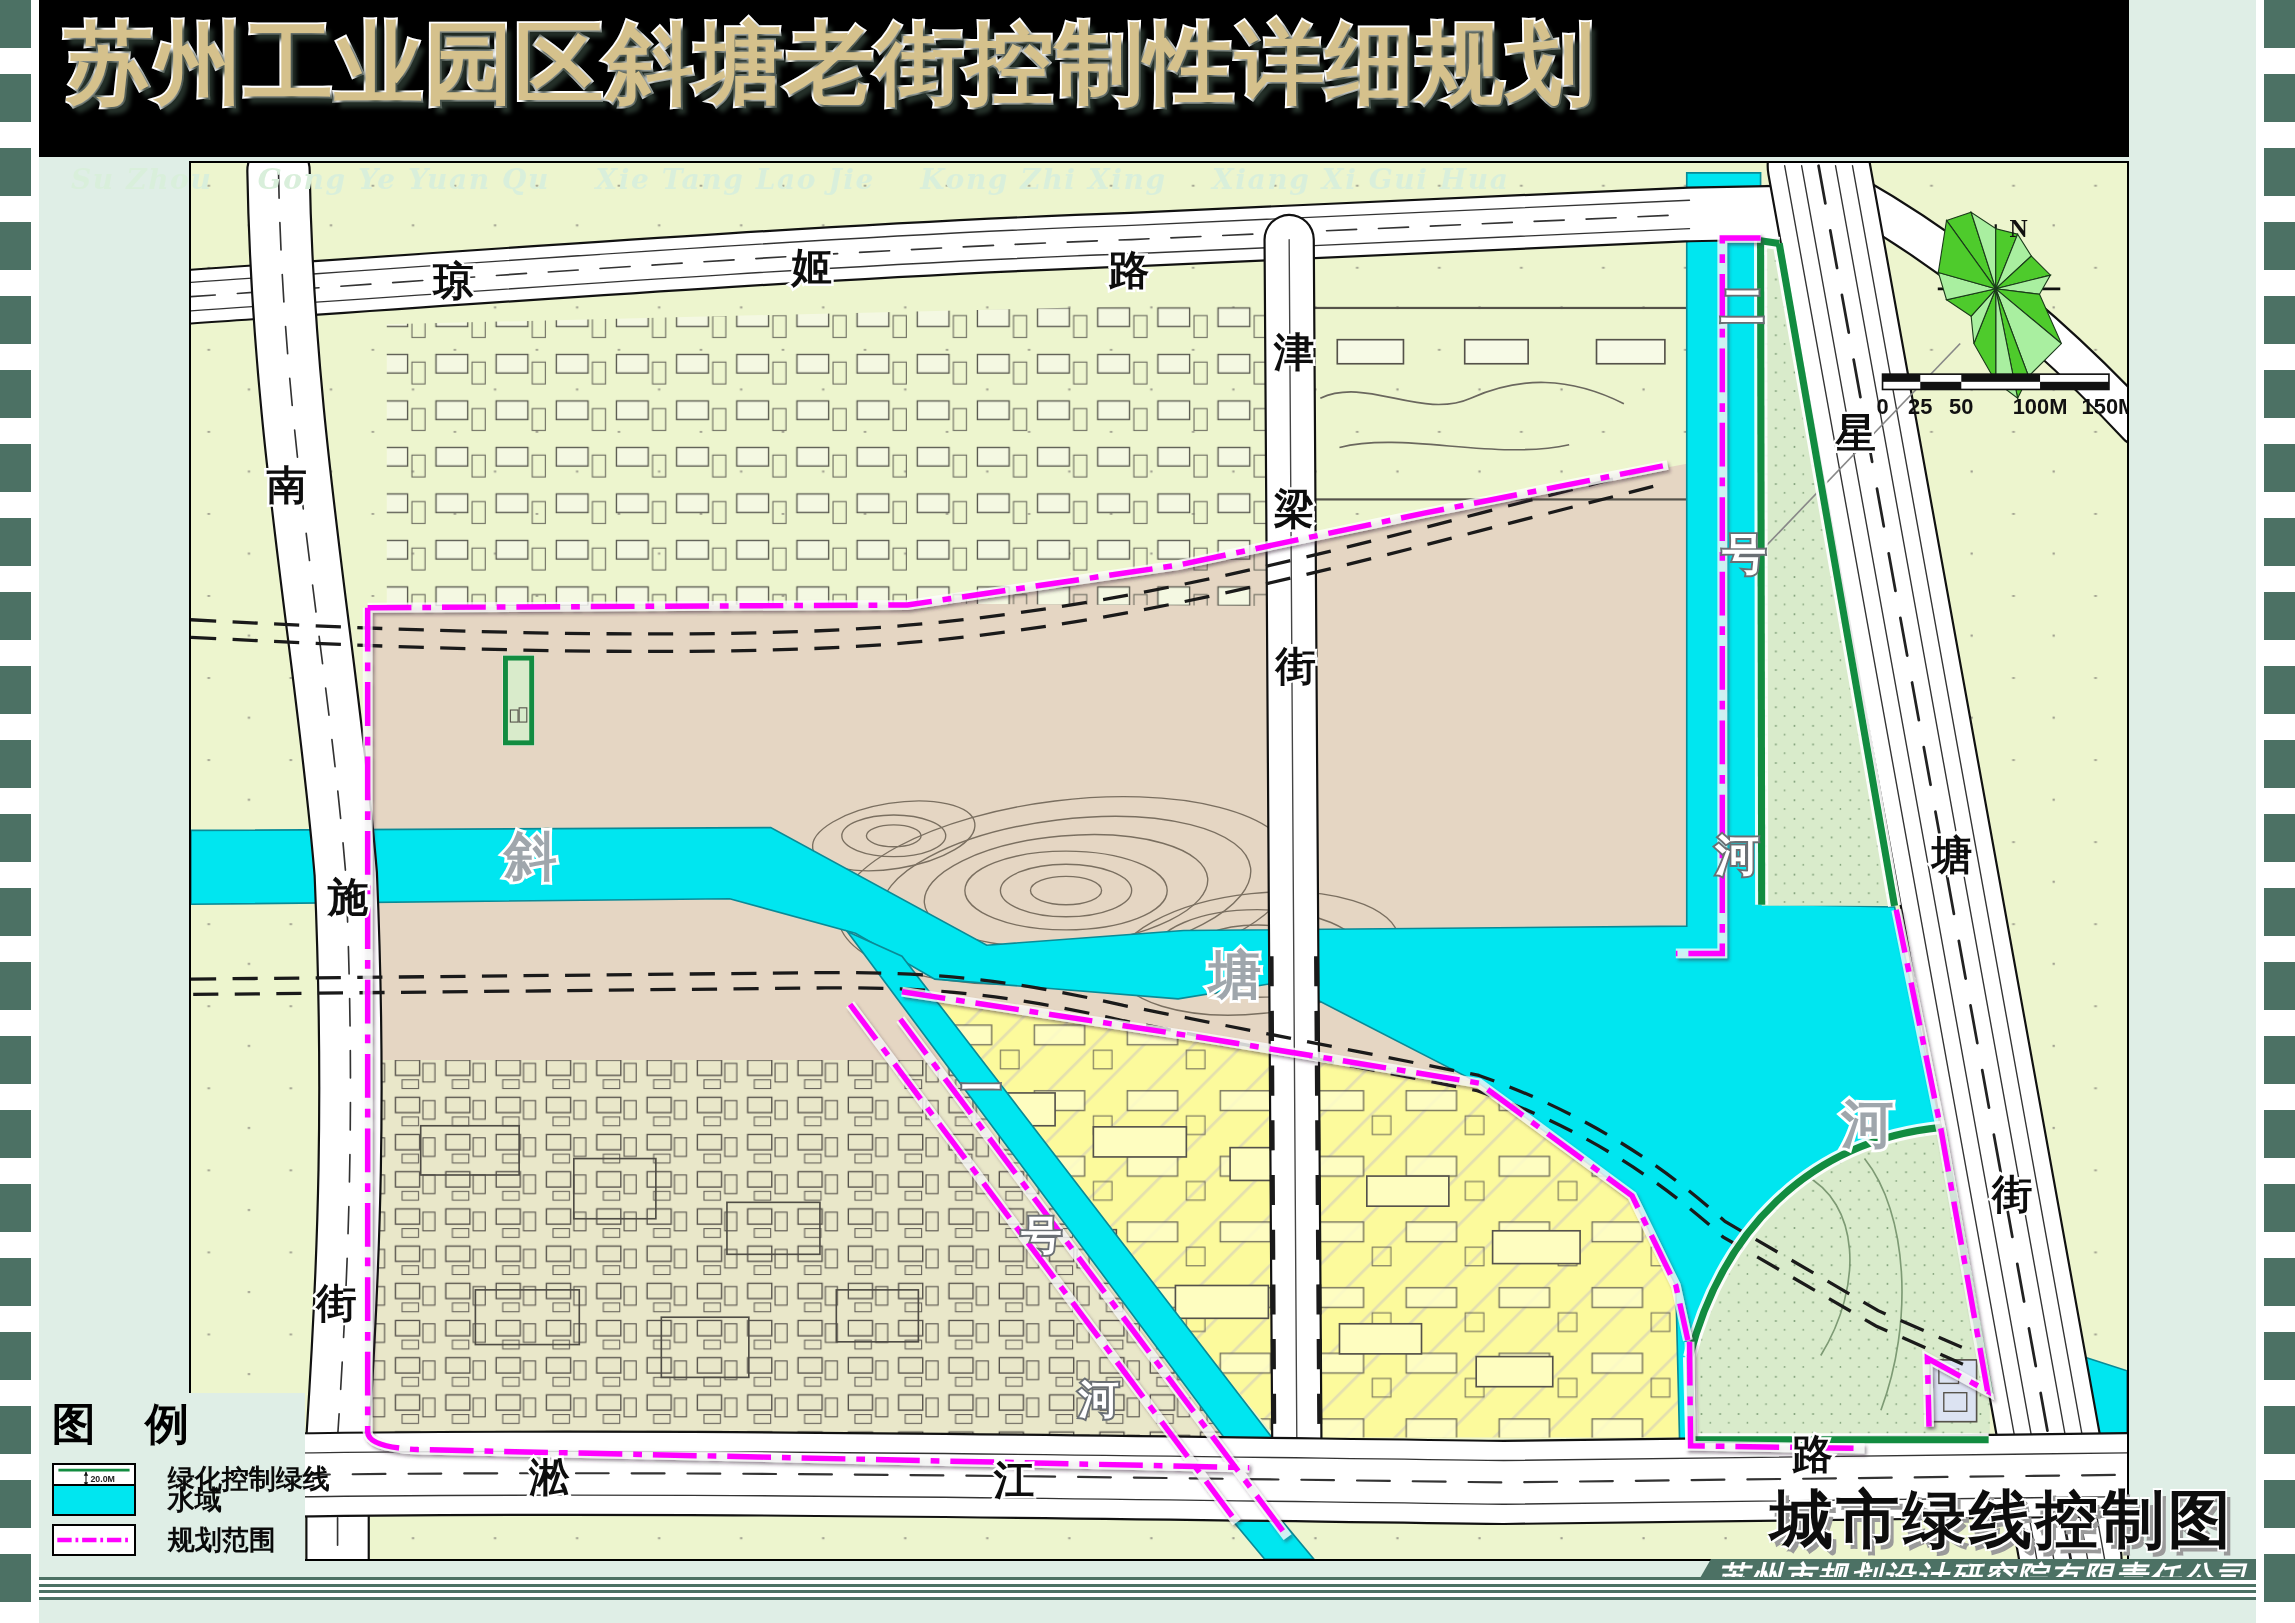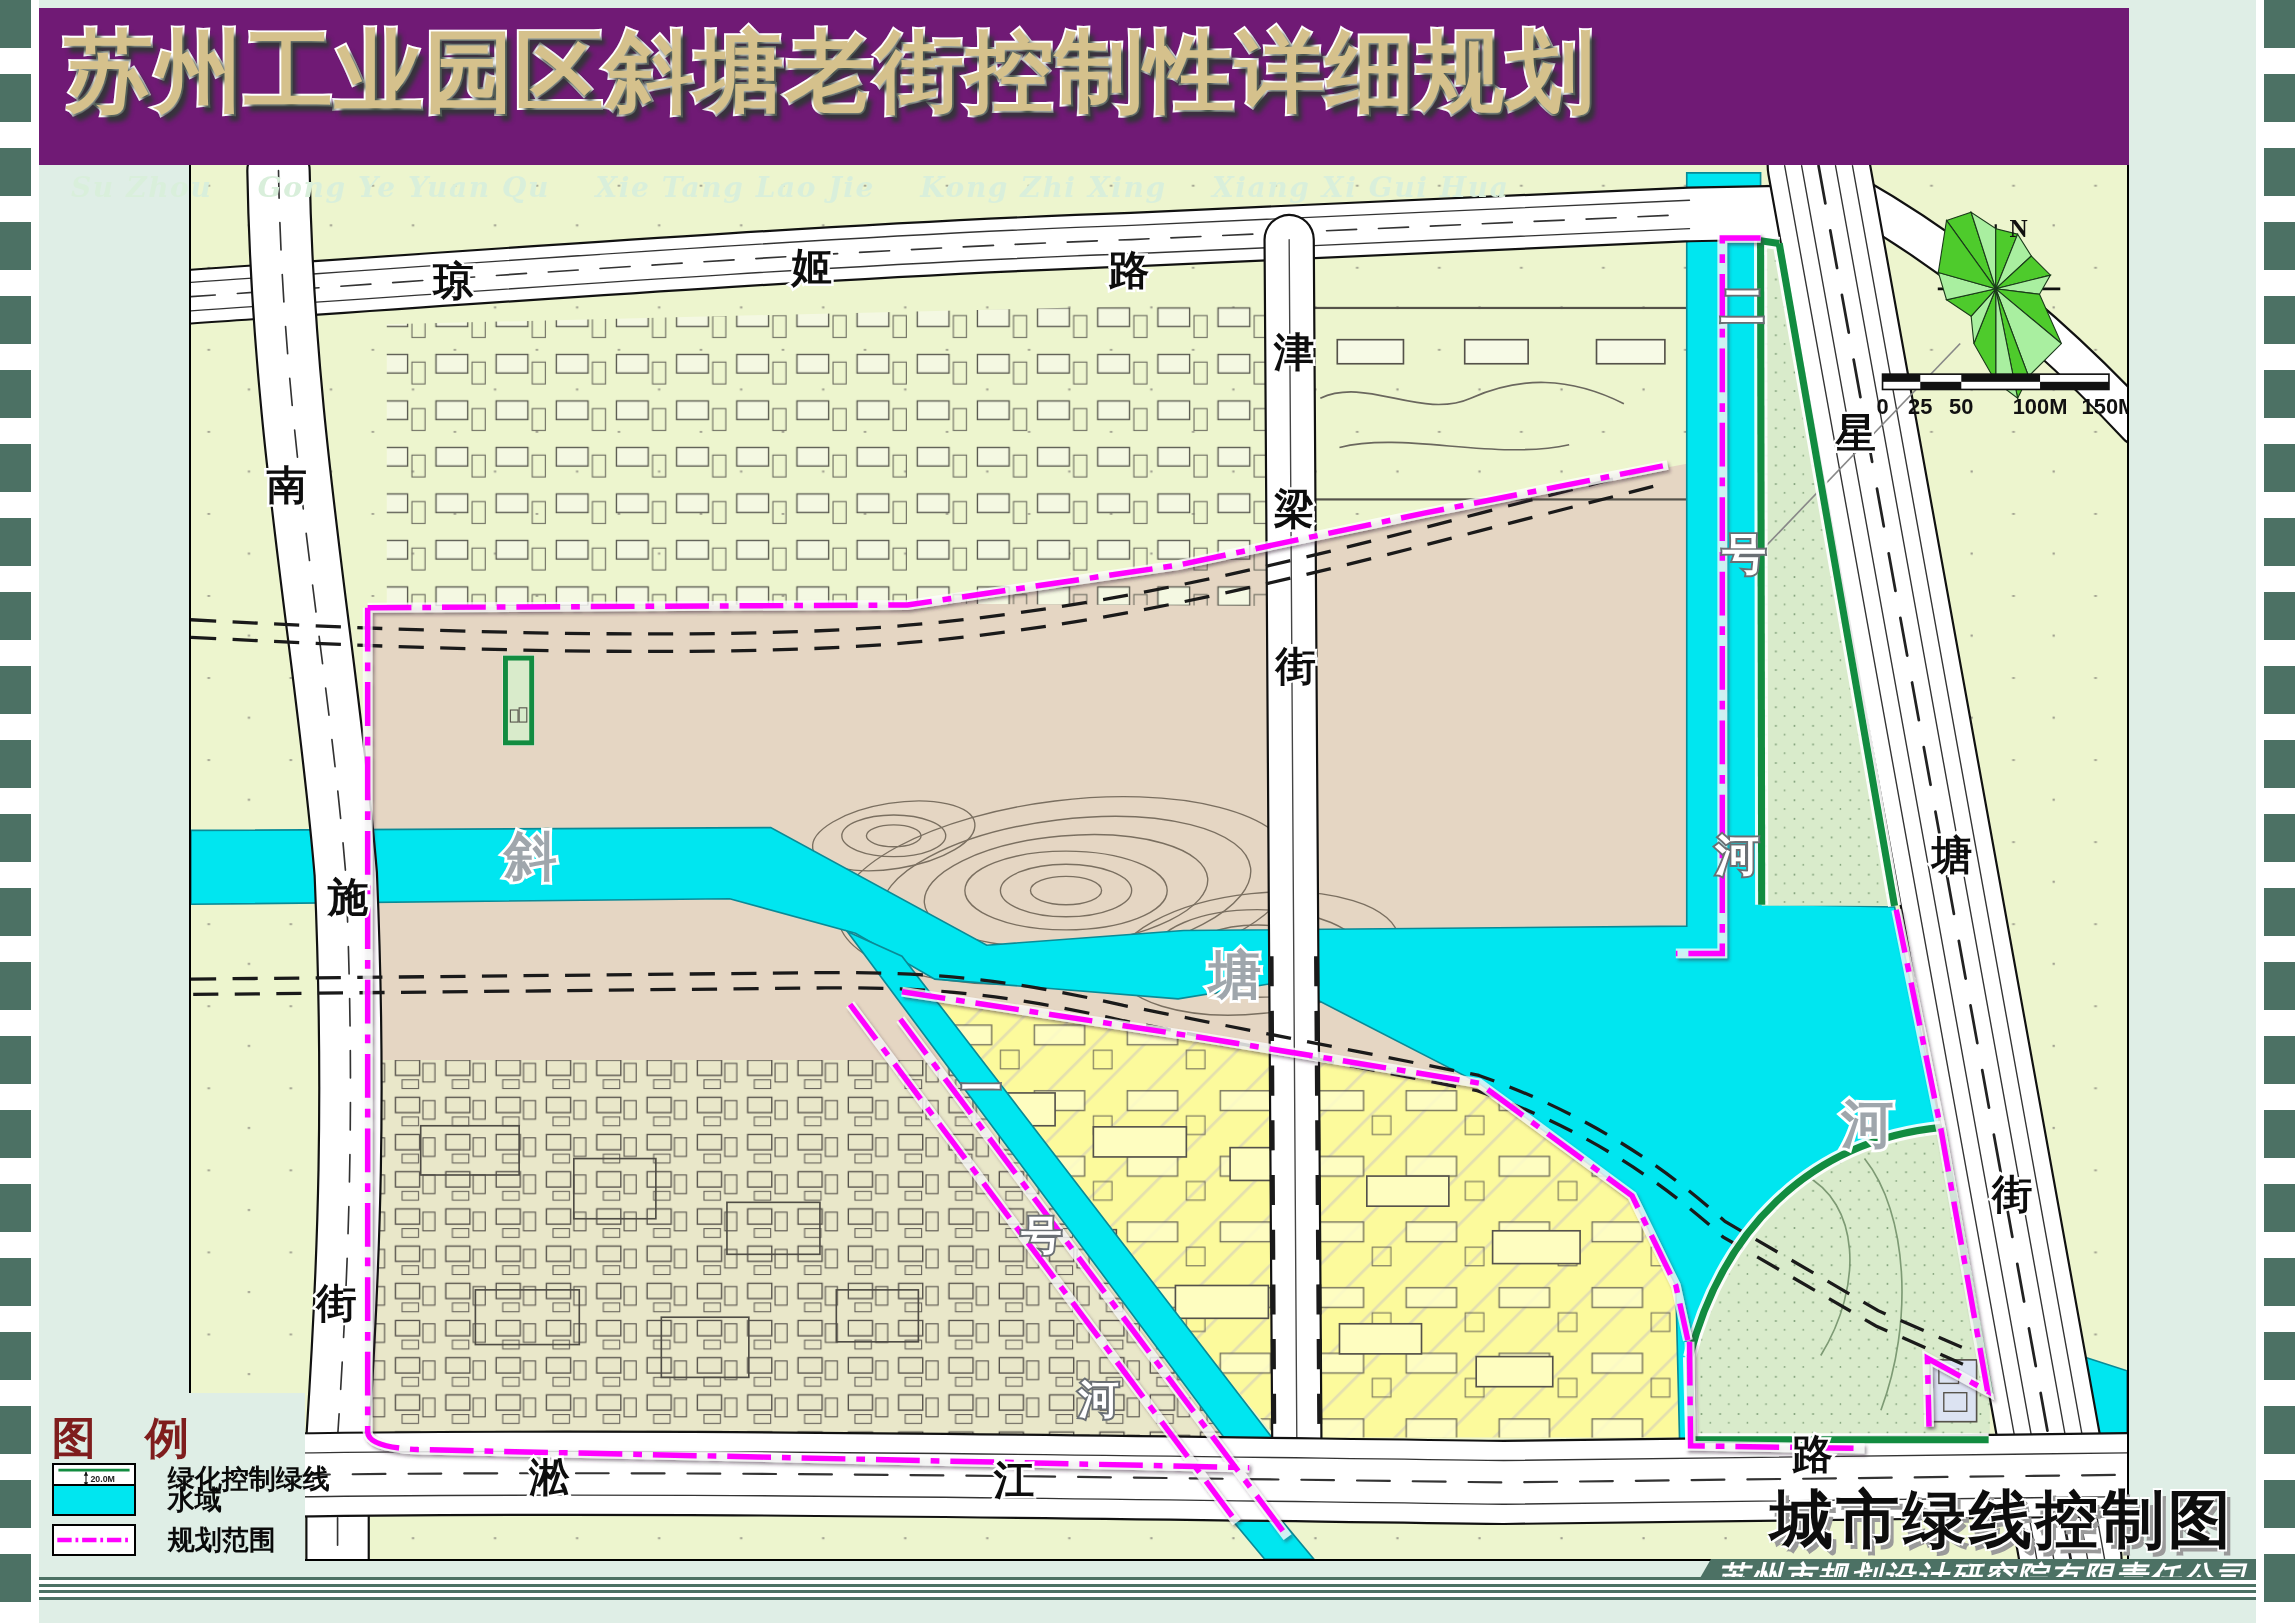--- a/index.html
+++ b/index.html
@@ -6,22 +6,22 @@
   body{
     position:relative;width:2295px;height:1623px;overflow:hidden;
     background:#DFEEE6;font-family:"Liberation Sans",sans-serif;
   }
   .film-strip{
     position:absolute;top:0;bottom:0;width:31px;z-index:9;
     background:repeating-linear-gradient(180deg,#4C7164 0 48px,#ffffff 48px 74px);
   }
   .gutter{position:absolute;top:0;bottom:0;width:7.7px;background:#ffffff;z-index:9;}
   .header{
-    position:absolute;left:34px;top:8px;width:2095px;height:157px;
-    background:#701a75;z-index:2;
+    position:absolute;left:34px;top:0;width:2095px;height:157px;
+    background:#000000;z-index:2;
   }
   .header-title{
     position:absolute;left:30px;top:4.4px;white-space:nowrap;
     font-size:89px;font-weight:bold;letter-spacing:1.1px;
     color:#D5C18C;
     -webkit-text-stroke:3.8px #ffffff;paint-order:stroke fill;
     text-shadow:5.5px 6.6px 4.4px rgba(42,56,48,0.85);
   }
   .header-pinyin{
     position:absolute;left:37px;top:119px;white-space:pre;
@@ -31,22 +31,22 @@
   .map-frame{
     position:absolute;left:189px;top:161px;width:1940px;height:1400px;
     border:2.7px solid #000;box-sizing:border-box;background:#EDF5CE;z-index:1;
   }
   .map-frame svg{display:block;width:100%;height:100%;}
   .legend-panel{
     position:absolute;left:32px;top:1393px;width:273px;height:231px;
     background:#DFEEE6;z-index:4;
   }
   .legend-title{
-    position:absolute;left:19.7px;top:16px;font-size:44px;font-weight:bold;
-    color:#7f1d1d;letter-spacing:18.6px;white-space:nowrap;
+    position:absolute;left:19.7px;top:2px;font-size:44px;font-weight:bold;
+    color:#000000;letter-spacing:18.6px;white-space:nowrap;
   }
   .legend-row{position:absolute;left:19.7px;height:32px;}
   .legend-swatch{
     position:absolute;left:0;top:0;width:84px;height:100%;
     border:2.2px solid #000;box-sizing:border-box;background:#fff;
   }
   .legend-label{
     position:absolute;left:116px;top:50%;transform:translateY(-50%);
     font-size:27px;font-weight:bold;color:#0a0a0a;white-space:nowrap;
   }

